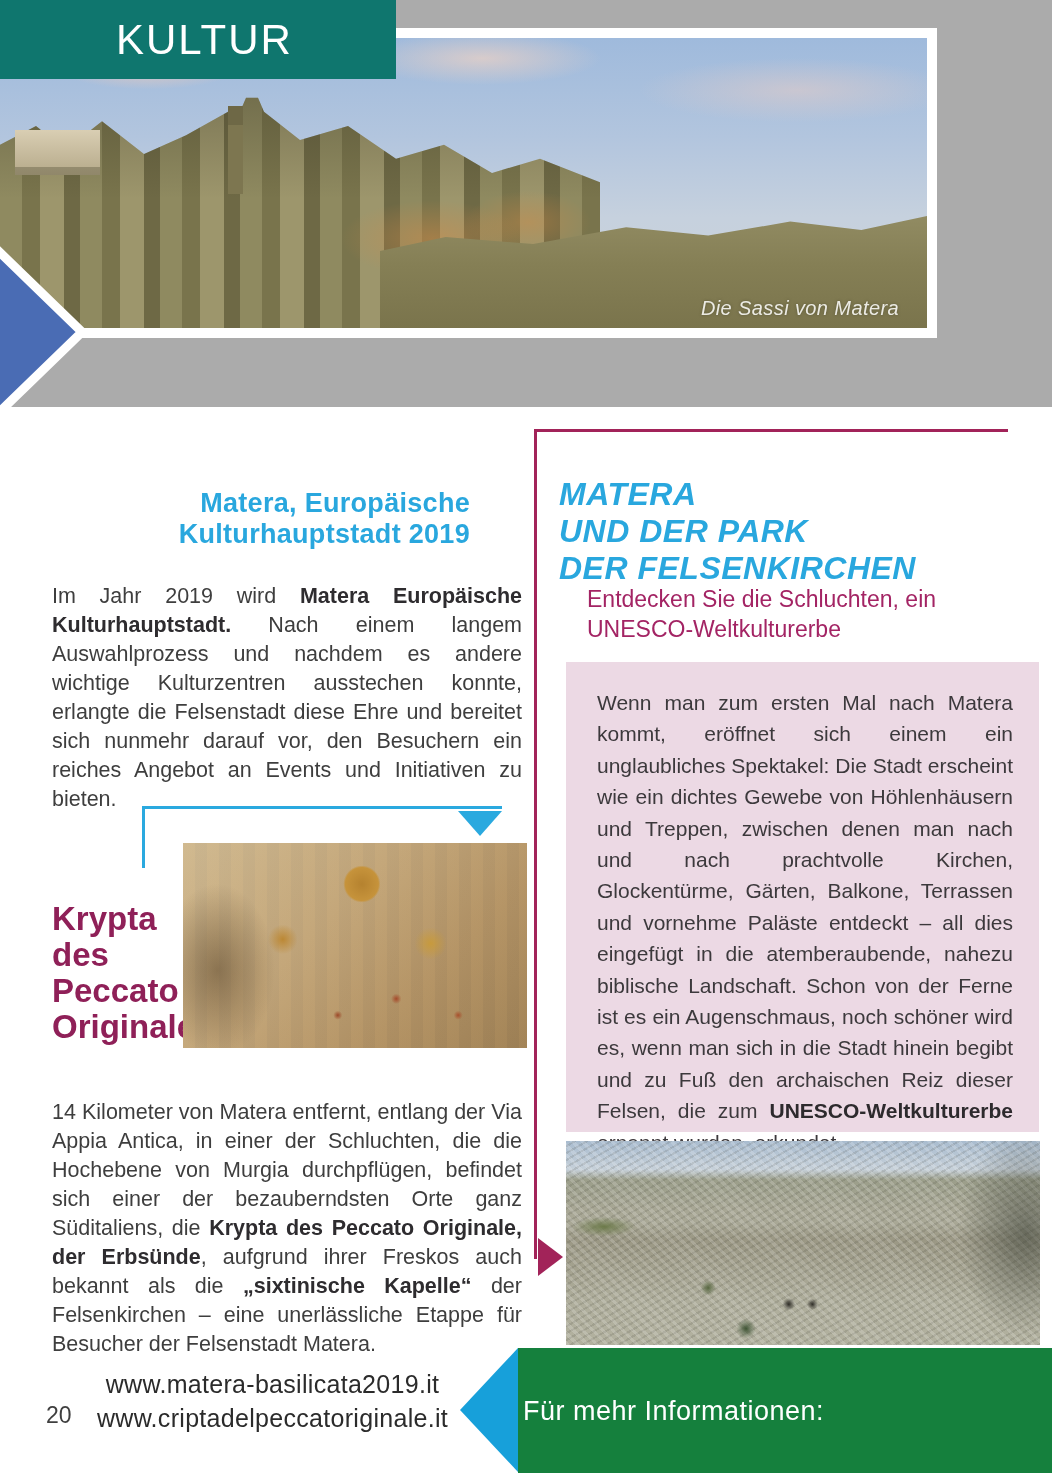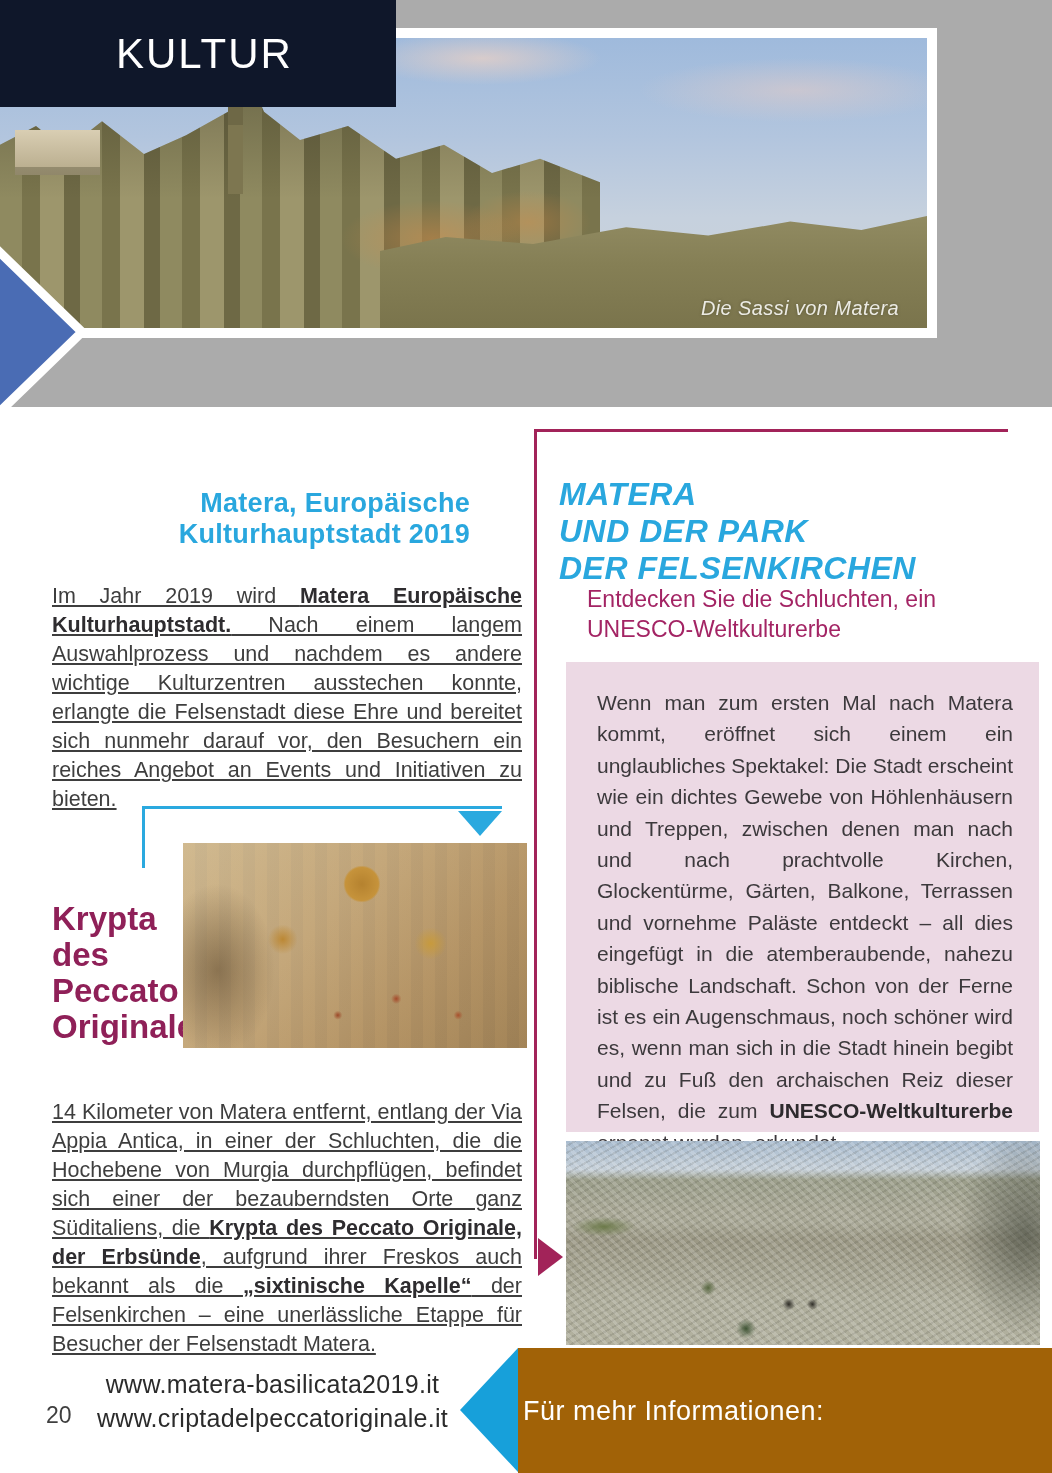--- a/index.html
+++ b/index.html
@@ -28,29 +28,29 @@
           radial-gradient(ellipse 130px 55px at 72% 62%, rgba(216,140,70,.45), transparent 70%),
           radial-gradient(ellipse 90px 45px at 88% 55%, rgba(214,138,66,.38), transparent 70%),
           repeating-linear-gradient(90deg,#8f8a60 0 22px,#79744c 22px 40px,#9d966c 40px 64px,#6e6945 64px 80px);
         clip-path:polygon(0 22%,6% 14%,11% 24%,17% 12%,24% 26%,31% 18%,38% 8%,40% 8%,41% 2%,43% 2%,44% 8%,50% 20%,58% 14%,66% 28%,74% 22%,82% 34%,90% 28%,100% 38%,100% 100%,0 100%);}
   .tower{position:absolute;left:228px;top:68px;width:15px;height:88px;
          background:linear-gradient(180deg,#6e6846 0 22%,#7d7650 22% 100%);}
   .palace{position:absolute;left:15px;top:92px;width:85px;height:45px;
           background:linear-gradient(180deg,#d9ceb3,#b5a989);box-shadow:inset 0 -8px 0 rgba(90,85,60,.4);}
   .photo-caption{position:absolute;right:28px;bottom:8px;font-size:20px;color:#ecebe4;
                  letter-spacing:.4px;text-shadow:0 0 3px rgba(60,60,40,.5);}
-  .kultur-box{left:0;top:0;width:396px;height:107px;background:#0f172a;}
+  .kultur-box{left:0;top:0;width:396px;height:79px;background:#0f766e;}
   .kultur-box span{position:absolute;left:116px;top:50%;transform:translateY(-50%);
                    font-size:42px;color:#ffffff;letter-spacing:2px;}
   .blue-tri{left:0;top:243px;width:95px;height:178px;overflow:visible;}
 
   
   .lc-title{left:50px;top:466px;width:420px;font-size:27px;line-height:31px;color:#29a7de;
             white-space:pre-line;letter-spacing:.3px;text-align:right;}
-  .body-text{width:470px;font-size:21.5px;line-height:29px;color:#3e3e3e;text-align:justify;text-decoration:underline;}
+  .body-text{width:470px;font-size:21.5px;line-height:29px;color:#3e3e3e;text-align:justify;}
   .body-text strong{color:#2e2c2f;}
   .lc-p1{left:52px;top:560px;}
   .conn-h{left:142px;top:806px;width:360px;height:3px;background:#2aa9df;}
   .conn-v{left:142px;top:806px;width:3px;height:62px;background:#2aa9df;}
   .conn-tri{left:458px;top:811px;width:0;height:0;
             border-left:22px solid transparent;border-right:22px solid transparent;
             border-top:25px solid #2aa9df;}
   .krypta-title{left:52px;top:869px;font-size:33px;line-height:36px;color:#8f2058;white-space:pre-line;margin-top:32px;}
   .fresco{left:183px;top:843px;width:344px;height:205px;
     background:
@@ -92,21 +92,21 @@
       linear-gradient(180deg,#a9bccf 0%,#c6d0d9 14%,#9b9e8a 19%,#a8a795 34%,#b2b19f 100%);}
 
   
   .urls{left:80px;top:1368px;width:385px;text-align:center;font-size:25px;line-height:33.5px;
         color:#2b2b2b;letter-spacing:.3px;}
   .urls a{color:#2b2b2b;text-decoration:none;display:block;}
   .page-num{left:46px;top:1402px;font-size:23px;color:#3f3f3f;}
   .banner-head{left:460px;top:1348px;width:0;height:0;
                border-top:62.5px solid transparent;border-bottom:62.5px solid transparent;
                border-right:58px solid #17a0da;}
-  .banner{left:518px;top:1348px;width:534px;height:125px;background:#a16207;}
+  .banner{left:518px;top:1348px;width:534px;height:125px;background:#15803d;}
   .banner span{position:absolute;left:5px;top:50%;transform:translateY(-50%);
                font-size:27px;color:#ffffff;letter-spacing:.5px;}
 </style>
 </head>
 <body>
 
 <div class="page">
 
   <div class="abs gray-band"></div>
 

